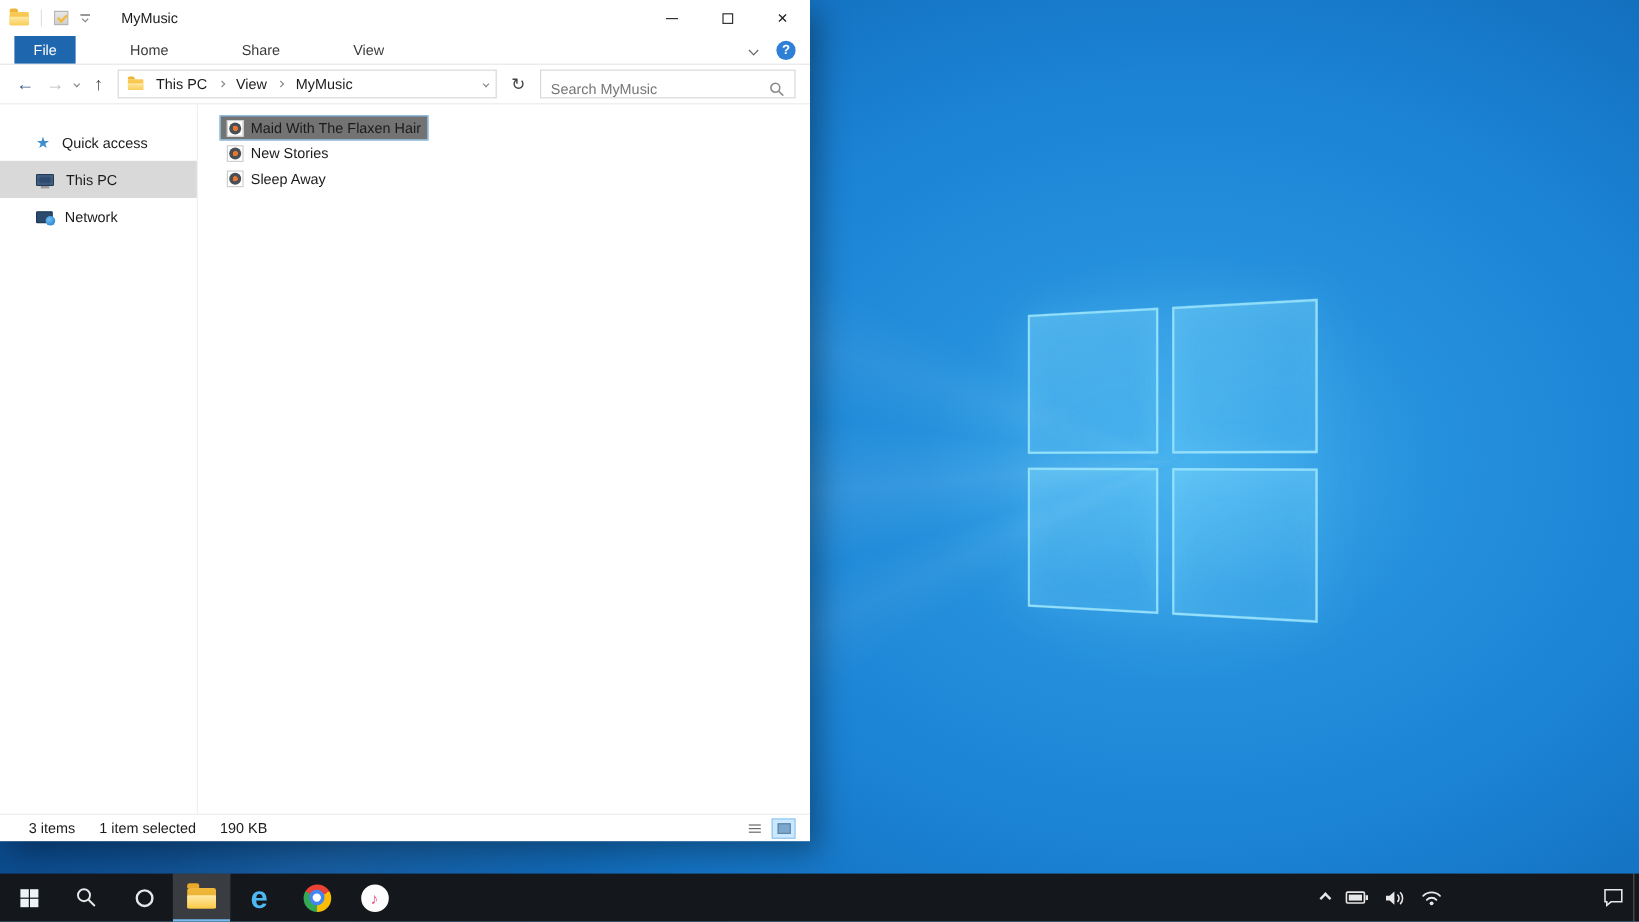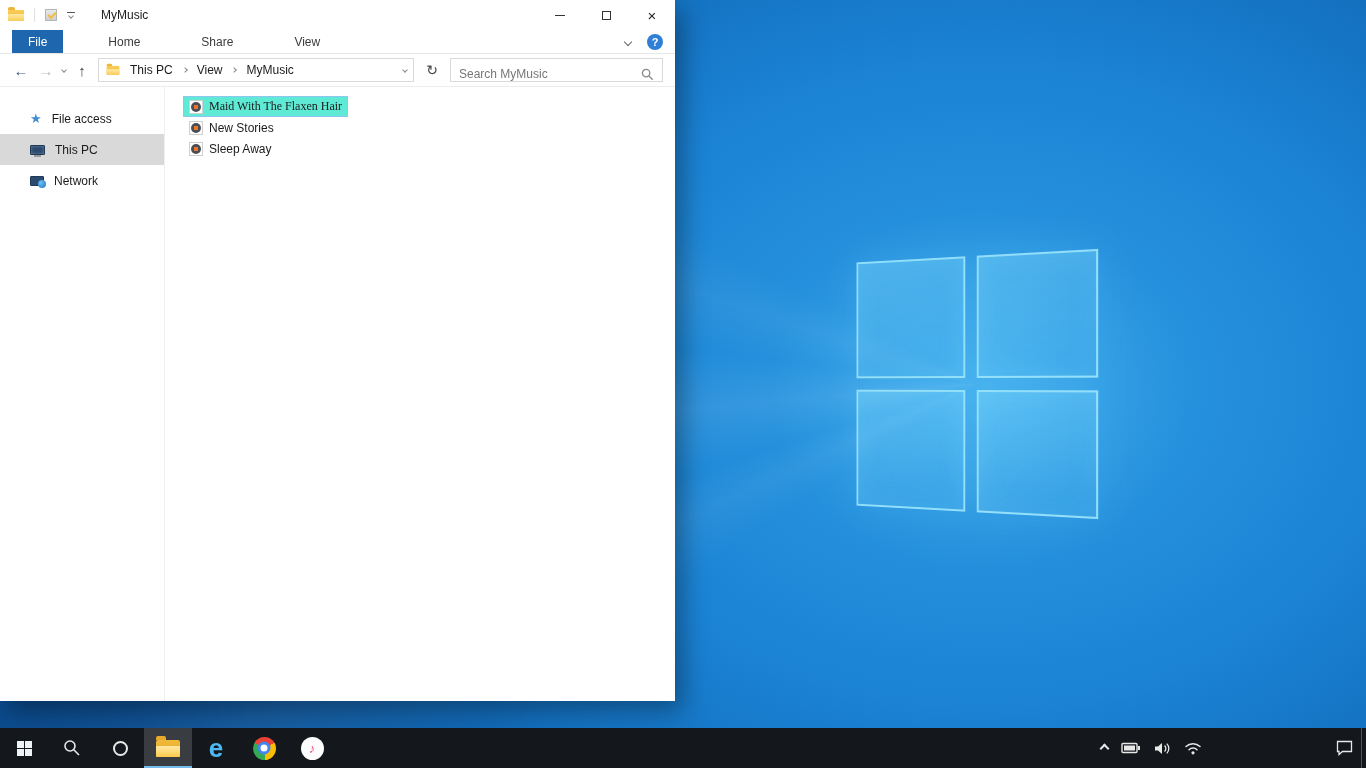--- a/index.html
+++ b/index.html
@@ -100,21 +100,21 @@
   .onedrive-ico { position:relative; width:16px; height:11px; border-radius:1px;
     background: linear-gradient(#f9cc56,#f3bb3e); display:inline-block; }
   .onedrive-ico::before { content:''; position:absolute; top:-3px; left:0; width:7px; height:3px;
     border-radius:2px 2px 0 0; background:#eeb437; }
   .onedrive-ico::after { content:''; position:absolute; right:0px; bottom:1px; width:9px; height:5px;
     border-radius:4px; background:#eaf4fc; border:1px solid #8fb8d8; }
 
   .content { flex:1; padding:9px 0 0 18px; }
   .file-row { display:flex; align-items:center; gap:6px; height:21px; padding:0 5px; width:max-content;
     border:1px solid transparent; }
-  .file-row.selected { background:#5eead4; border-color:#8fc6f0;font-family:Liberation Serif, serif; }
+  .file-row.selected { background:#737373; border-color:#8fc6f0; }
   .music-ico { width:14px; height:14px; background:#fff; border:1px solid #cfcfcf;
     display:flex; align-items:center; justify-content:center; flex:0 0 auto; }
   .music-ico i { display:block; width:10px; height:10px; border-radius:50%;
     background: radial-gradient(circle, #e8762c 0 30%, #4a4e55 32% 78%, #c8ccd2 80%); }
 
   
   .statusbar { height:23px; flex:0 0 auto; border-top:1px solid #ededed; display:flex; align-items:center;
     padding:0 12px 0 24px; }
   .status-txt { margin-right:20px; }
   .view-btns { margin-left:auto; display:flex; gap:4px; }
@@ -224,21 +224,21 @@
         <circle cx="5.5" cy="5.5" r="4" fill="none" stroke="#8a8a8a" stroke-width="1.4"></circle>
         <line x1="8.6" y1="8.6" x2="12.6" y2="12.6" stroke="#8a8a8a" stroke-width="1.4"></line>
       </svg>
     </div>
   </div>
 
   <div class="main">
     <div class="nav-pane">
       <div class="nav-item">
         <span class="star-ico">★</span>
-        <span>File access</span>
+        <span>Quick access</span>
       </div>
       <div class="nav-item selected">
         <span class="pc-ico"></span>
         <span>This PC</span>
       </div>
       <div class="nav-item">
         <span class="net-ico"></span>
         <span>Network</span>
       </div>
     </div>
@@ -258,20 +258,37 @@
       </div>
       <div class="file-row">
         <span class="music-ico">
             <i></i>
           </span>
         <span>Sleep Away</span>
       </div>
     </div>
   </div>
 
+  <div class="statusbar">
+    <span class="status-txt">3 items</span>
+    <span class="status-txt">1 item selected</span>
+    <span class="status-txt">190 KB</span>
+    <div class="view-btns">
+      <div class="view-btn">
+        <span class="ico-details">
+            <i></i>
+            <i></i>
+            <i></i>
+          </span>
+      </div>
+      <div class="view-btn active">
+        <span class="ico-thumbs"></span>
+      </div>
+    </div>
+  </div>
 </div>
 
 <div class="taskbar">
   <div class="tb-btn">
     <span class="start-logo">
         <i></i>
         <i></i>
         <i></i>
         <i></i>
       </span>

